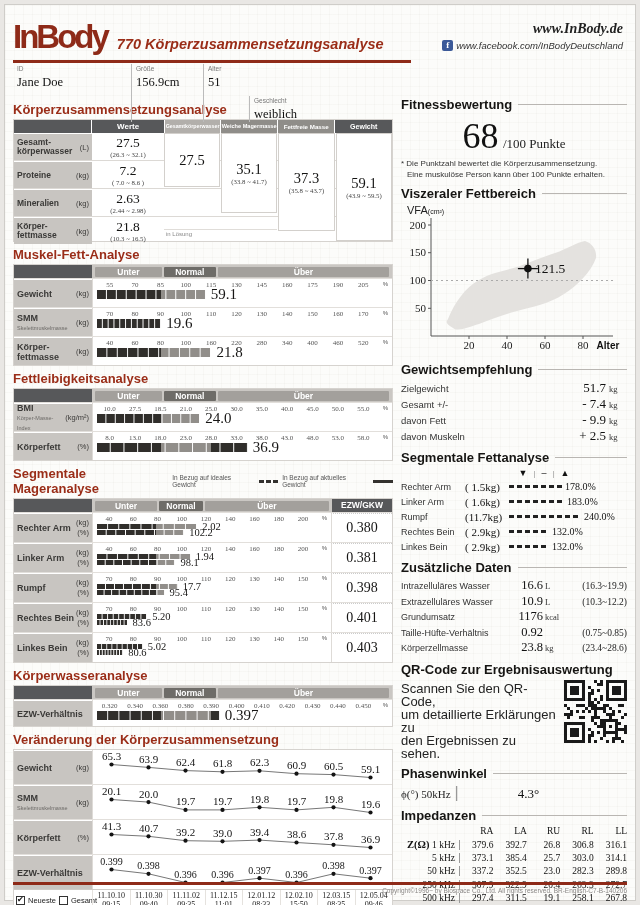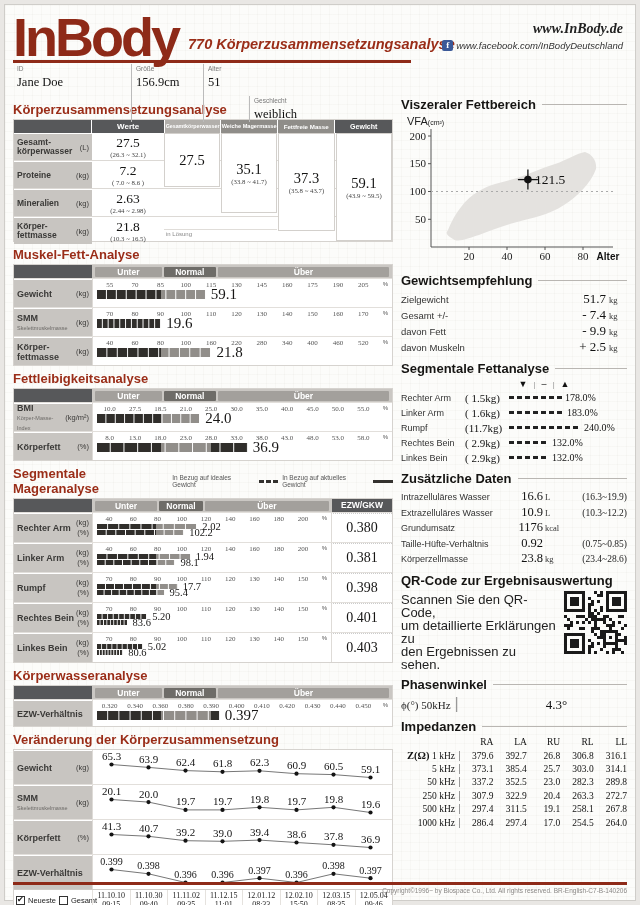--- a/index.html
+++ b/index.html
@@ -3,21 +3,21 @@
 <meta charset="utf-8">
 <style>
   html,body{margin:0;padding:0;width:640px;height:905px;overflow:hidden;background:#e9e7e4;
     font-family:"Liberation Sans",sans-serif;-webkit-font-smoothing:antialiased;}
   .page{position:absolute;inset:4px;background:#fcfcfa;border:1px solid #cfcdc9;padding:6px 8px;box-sizing:border-box;
     background-image:linear-gradient(rgba(170,160,140,.05) 1px,transparent 1px),linear-gradient(90deg,rgba(170,160,140,.05) 1px,transparent 1px);
     background-size:9px 9px;}
   
   .hdr{position:relative;height:84px;}
   .logo-row{display:flex;align-items:flex-end;}
-  .logo{font-size:54px;font-weight:800;color:#8e2a18;letter-spacing:-3px;line-height:40px;margin-top:6px;}
+  .logo{font-size:33px;font-weight:800;color:#8e2a18;letter-spacing:-3px;line-height:40px;margin-top:6px;}
   .model{font-size:14.5px;font-weight:bold;font-style:italic;color:#9a2d18;margin:0 0 5px 10px;}
   .webbox{position:absolute;right:4px;top:10px;text-align:right;}
   .website{font:italic bold 14px "Liberation Serif",serif;color:#222;}
   .fbline{font:italic 9.5px "Liberation Sans",sans-serif;color:#333;margin-top:3px;display:flex;align-items:center;justify-content:flex-end;gap:3px;}
   .fbicon{width:11px;height:11px;background:#3b5998;color:#fff;font:bold 9px "Liberation Serif",serif;text-align:center;line-height:11px;border-radius:2px;display:inline-block;}
   .redline{height:3px;background:#8e2a18;margin-top:3px;width:398px;}
   .idtable{display:flex;width:398px;margin-top:1px;}
   .idcell{border-left:1px solid #bbb;padding:1px 4px 0 4px;box-sizing:border-box;}
   .idcell:first-child{border-left:none;}
   .idlab{font-size:6.5px;color:#777;}
@@ -105,21 +105,21 @@
   .adrow{display:flex;align-items:baseline;height:15.5px;}
   .adlab{flex:1;font-size:9px;color:#333;}
   .adval{width:36px;text-align:right;font:12.5px "Liberation Serif",serif;color:#111;}
   .adunit{width:20px;font:8.5px "Liberation Serif",serif;color:#333;padding-left:2px;}
   .adrange{width:62px;text-align:right;font:9.5px "Liberation Serif",serif;color:#222;}
   .qrwrap{display:flex;gap:8px;align-items:flex-start;}
   .qrtext{flex:1;font-size:13px;color:#222;line-height:13px;padding-top:2px;}
   .phrow{display:flex;align-items:baseline;}
   .phlab{font:11px "Liberation Serif",serif;color:#222;}
   .phdiv{color:#999;margin:0 0 0 4px;}
-  .phval{font:13px "Liberation Serif",serif;color:#111;margin-left:87px;}
+  .phval{font:13px "Liberation Serif",serif;color:#111;margin-left:59px;}
   .imp-grid{font-family:"Liberation Serif",serif;color:#111;}
   .improw{display:flex;height:13.5px;align-items:baseline;}
   .impfreq{width:58px;text-align:right;font-size:9.5px;padding-right:4px;box-sizing:border-box;white-space:nowrap;}
   .impz{font-weight:bold;font-size:10.5px;}
   .impvals{flex:1;display:flex;border-left:1px solid #999;}
   .impvals span{flex:1;text-align:right;font-size:9.5px;}
   .imphead .impvals{border-left:1px solid transparent;}
   .imphead span{font-size:9.5px;}
   
   .foot{position:absolute;left:8px;right:8px;bottom:6px;}
@@ -800,20 +800,32 @@
             <div class="dcell">
               <div>12.05.04</div>
               <div>09:46</div>
             </div>
           </div>
         </div>
     </div>
 
     <div class="col-right">
 
+      <div class="rsec">
+        <div class="rtitle">
+            <span>Fitnessbewertung</span>
+            <span class="rule"></span>
+          </div>
+        <div class="score-line">
+          <span class="score">68</span>
+          <span class="denom">/100 Punkte</span>
+        </div>
+        <div class="note">* Die Punktzahl bewertet die Körperzusammensetzung.</div>
+        <div class="note" style="padding-left:6px;">Eine muskulöse Person kann über 100 Punkte erhalten.</div>
+      </div>
 
       <div class="rsec">
         <div class="rtitle">
             <span>Viszeraler Fettbereich</span>
             <span class="rule"></span>
           </div>
         <div id="vfa-chart"><svg width="225" height="148" viewBox="0 0 225 148">
               <path d="M47,115 C54,98 64,84 78,76 C92,68 104,67 116,63 C128,59 141,53 154,49 C166,45 176,38 184,37 C191,39 196,46 195,54 C190,68 176,82 163,90 C148,100 131,103 116,107 C101,111 89,116 78,120 C68,123 57,128 52,124 C46,120 44,119 47,115 Z" fill="#e4e2df"></path>
               <line x1="30" y1="14" x2="30" y2="132" stroke="#555" stroke-width="1"></line>
               <line x1="30" y1="132" x2="212" y2="132" stroke="#555" stroke-width="1"></line>

